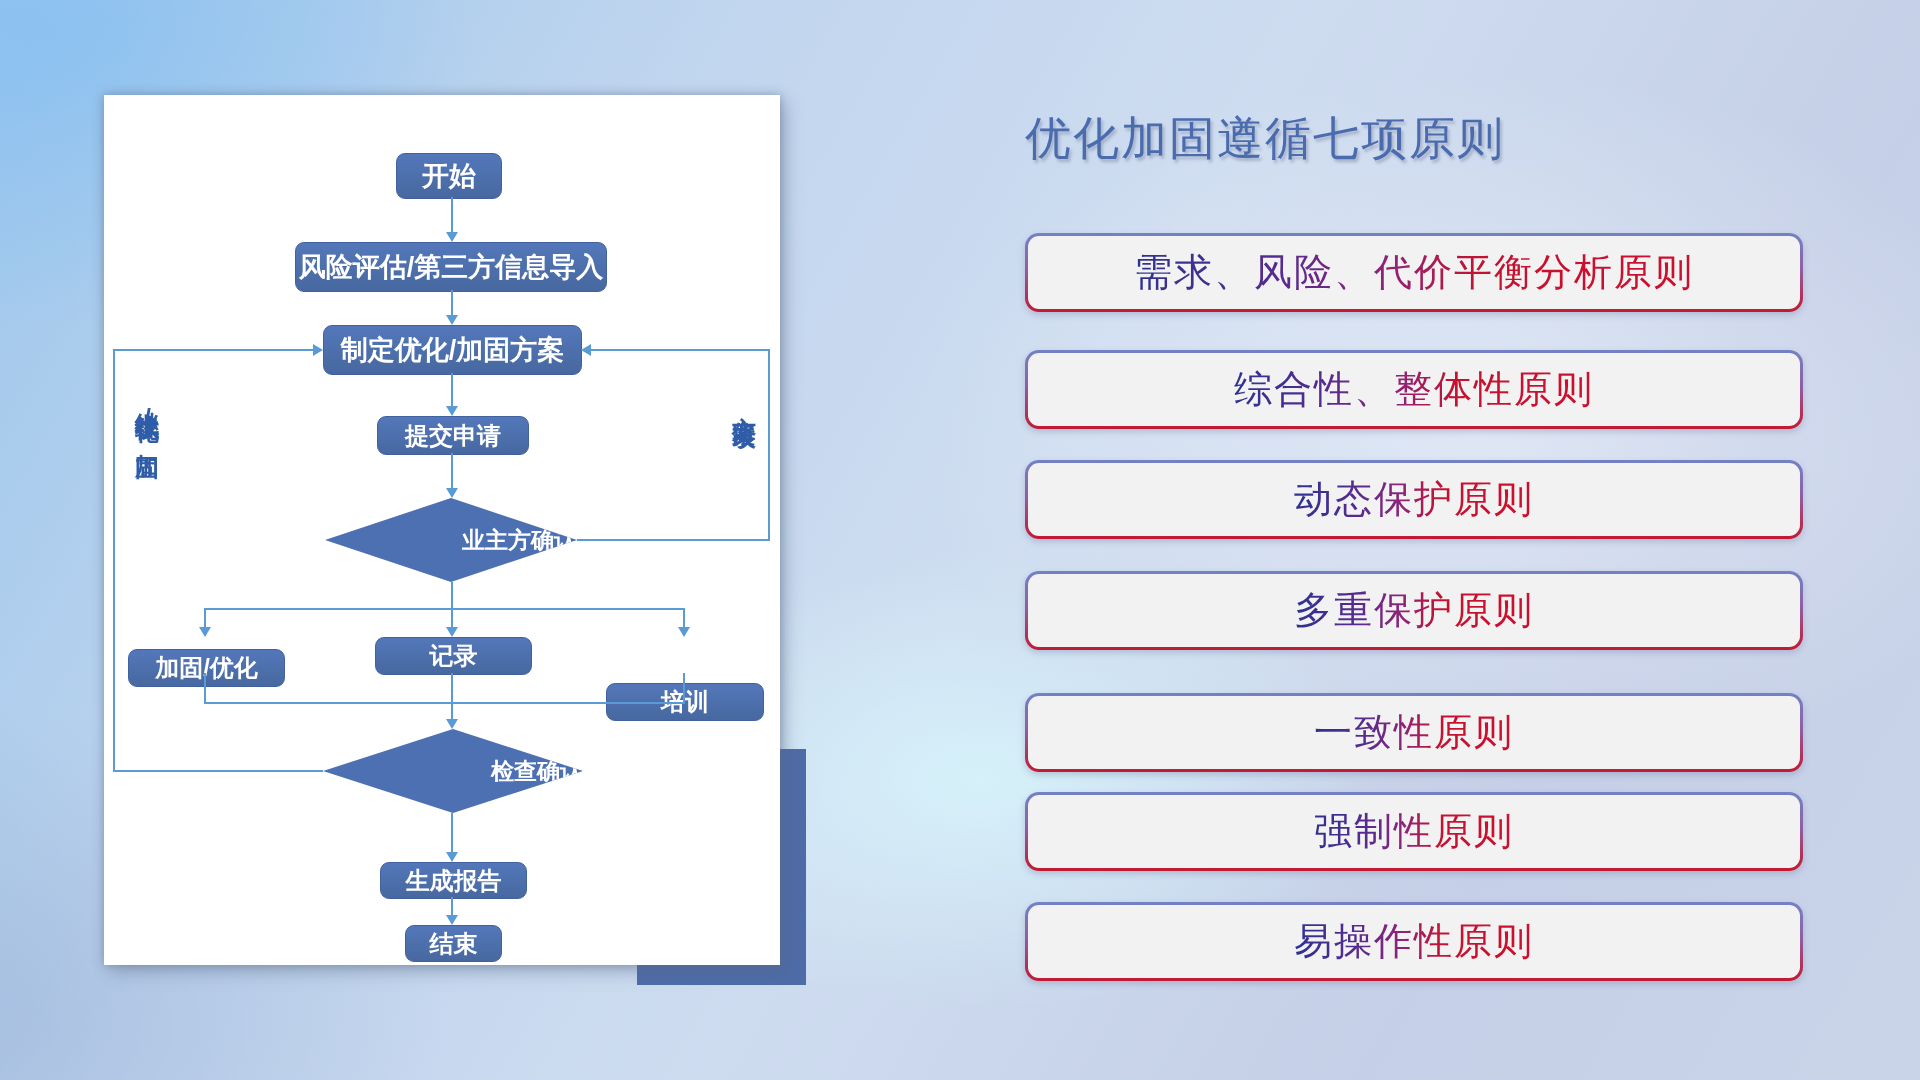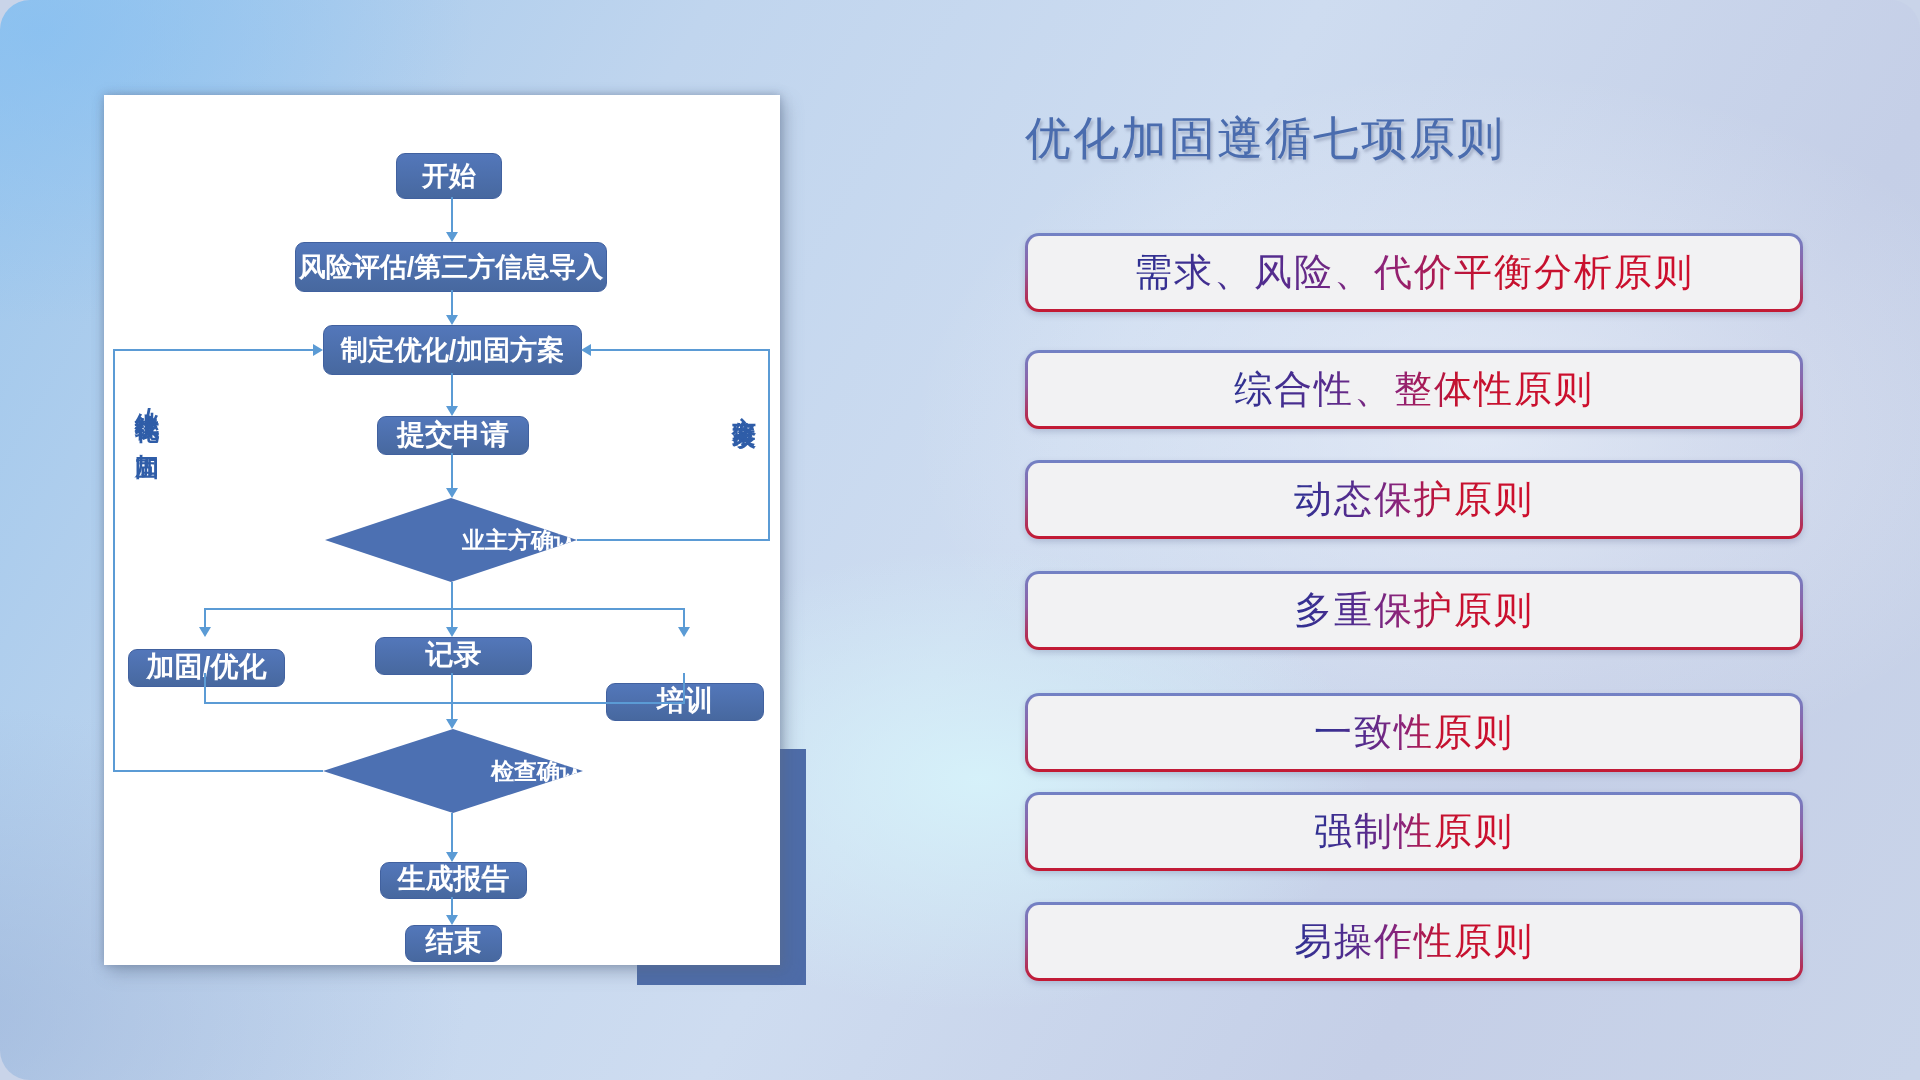--- a/index.html
+++ b/index.html
@@ -5,21 +5,20 @@
   html,body{margin:0;padding:0;background:#c9d4e9;}
   .stage{
     position:relative;width:1920px;height:1080px;overflow:hidden;
     font-family:"Liberation Sans","DejaVu Sans",sans-serif;
     background:
       radial-gradient(620px 420px at 40px 30px,  rgba(130,190,242,.65), rgba(130,190,242,0) 70%),
       radial-gradient(560px 330px at 980px 780px, rgba(214,242,250,.95), rgba(214,242,250,0) 70%),
       radial-gradient(760px 480px at 1480px 430px, rgba(242,247,253,.55), rgba(242,247,253,0) 75%),
       radial-gradient(700px 420px at -60px 1020px, rgba(150,173,212,.55), rgba(150,173,212,0) 75%),
       linear-gradient(120deg,#9cc6ec 0%,#c0d5ee 28%,#cedcf0 52%,#c5cfe7 78%,#c9d4e9 100%);
-    border-radius: 30px;
   }
   
   .accent-rect{position:absolute;left:637px;top:749px;width:169px;height:236px;background:#4e6ca8;}
   .card{
     position:absolute;left:104px;top:95px;width:676px;height:870px;background:#ffffff;
     box-shadow:0 0 9px rgba(90,105,135,.5), 6px 8px 16px rgba(90,105,135,.35);
   }
   .node{
     position:absolute;background:linear-gradient(180deg,#5377ba,#47689f);
     border:1px solid #41619f;border-radius:9px;color:#fff;font-weight:bold;
@@ -56,21 +55,21 @@
   }
   .p-text{
     display:inline-block;font-size:38px;letter-spacing:2px;white-space:nowrap;color:#8e2378;
   }
   @supports ((-webkit-background-clip:text) or (background-clip:text)){
     .p-text{
       background:linear-gradient(90deg,#2e3192 0%,#542c8e 25%,#8e2378 45%,#c4122f 62%,#ce0e2d 100%);
       -webkit-background-clip:text;background-clip:text;color:transparent;
     }
   }
-  .f-lg{font-size:27px;} .f-md{font-size:28px;align-items:flex-end;} .f-sm{font-size:23px;}
+  .f-lg{font-size:27px;} .f-md{font-size:24px;} .f-sm{font-size:23px;}
 </style>
 </head>
 <body>
 
 <div class="stage">
 
   <div class="accent-rect"></div>
 
   <div class="card">
 

